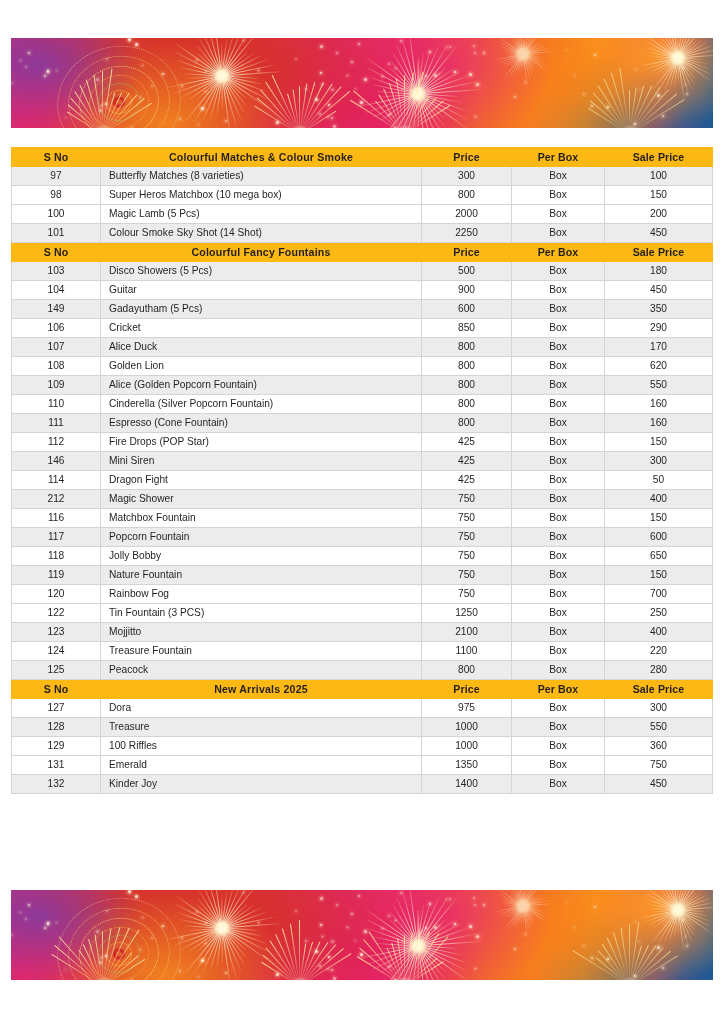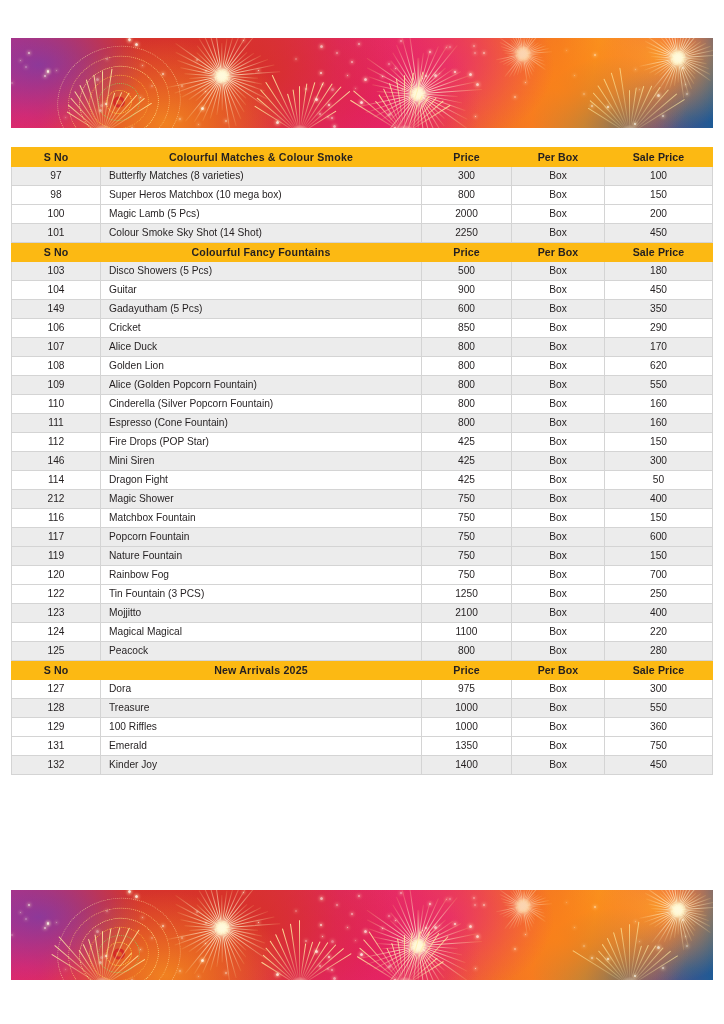--- a/index.html
+++ b/index.html
@@ -702,20 +702,27 @@
           <td class="per">Box</td>
           <td class="sale">150</td>
         </tr>
         <tr class="alt">
           <td class="sno">117</td>
           <td class="item">Popcorn Fountain</td>
           <td class="price">750</td>
           <td class="per">Box</td>
           <td class="sale">600</td>
         </tr>
+        <tr class="plain">
+          <td class="sno">118</td>
+          <td class="item">Jolly Bobby</td>
+          <td class="price">750</td>
+          <td class="per">Box</td>
+          <td class="sale">650</td>
+        </tr>
         <tr class="alt">
           <td class="sno">119</td>
           <td class="item">Nature Fountain</td>
           <td class="price">750</td>
           <td class="per">Box</td>
           <td class="sale">150</td>
         </tr>
         <tr class="plain">
           <td class="sno">120</td>
           <td class="item">Rainbow Fog</td>
@@ -732,21 +739,21 @@
         </tr>
         <tr class="alt">
           <td class="sno">123</td>
           <td class="item">Mojjitto</td>
           <td class="price">2100</td>
           <td class="per">Box</td>
           <td class="sale">400</td>
         </tr>
         <tr class="plain">
           <td class="sno">124</td>
-          <td class="item">Magical Magical</td>
+          <td class="item">Treasure Fountain</td>
           <td class="price">1100</td>
           <td class="per">Box</td>
           <td class="sale">220</td>
         </tr>
         <tr class="alt">
           <td class="sno">125</td>
           <td class="item">Peacock</td>
           <td class="price">800</td>
           <td class="per">Box</td>
           <td class="sale">280</td>

